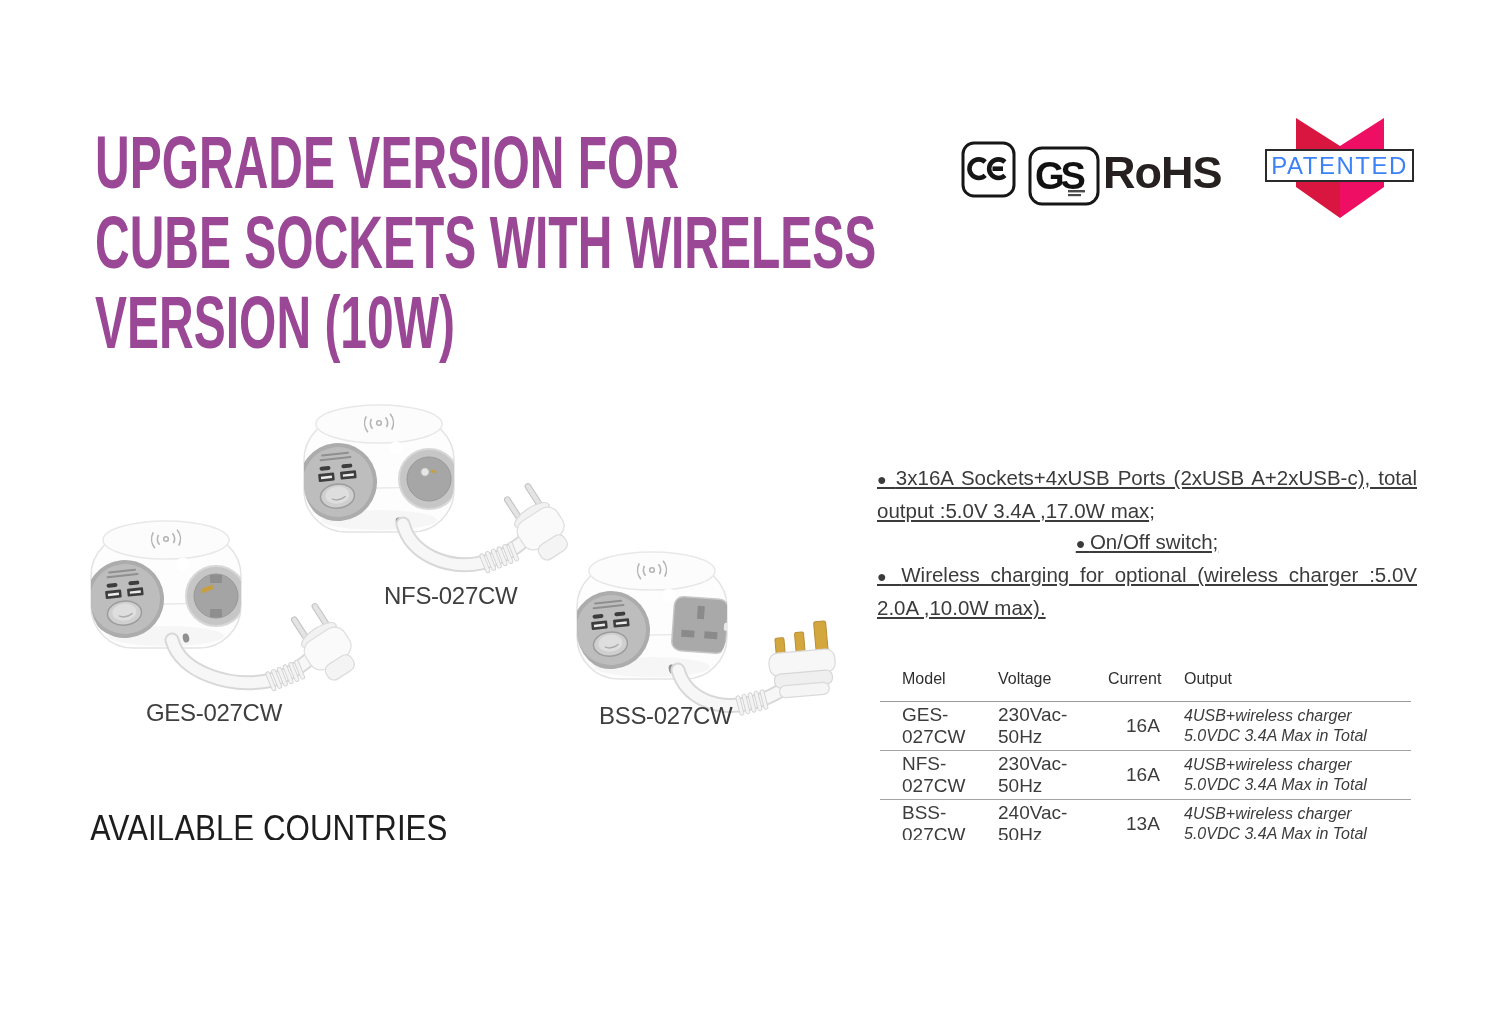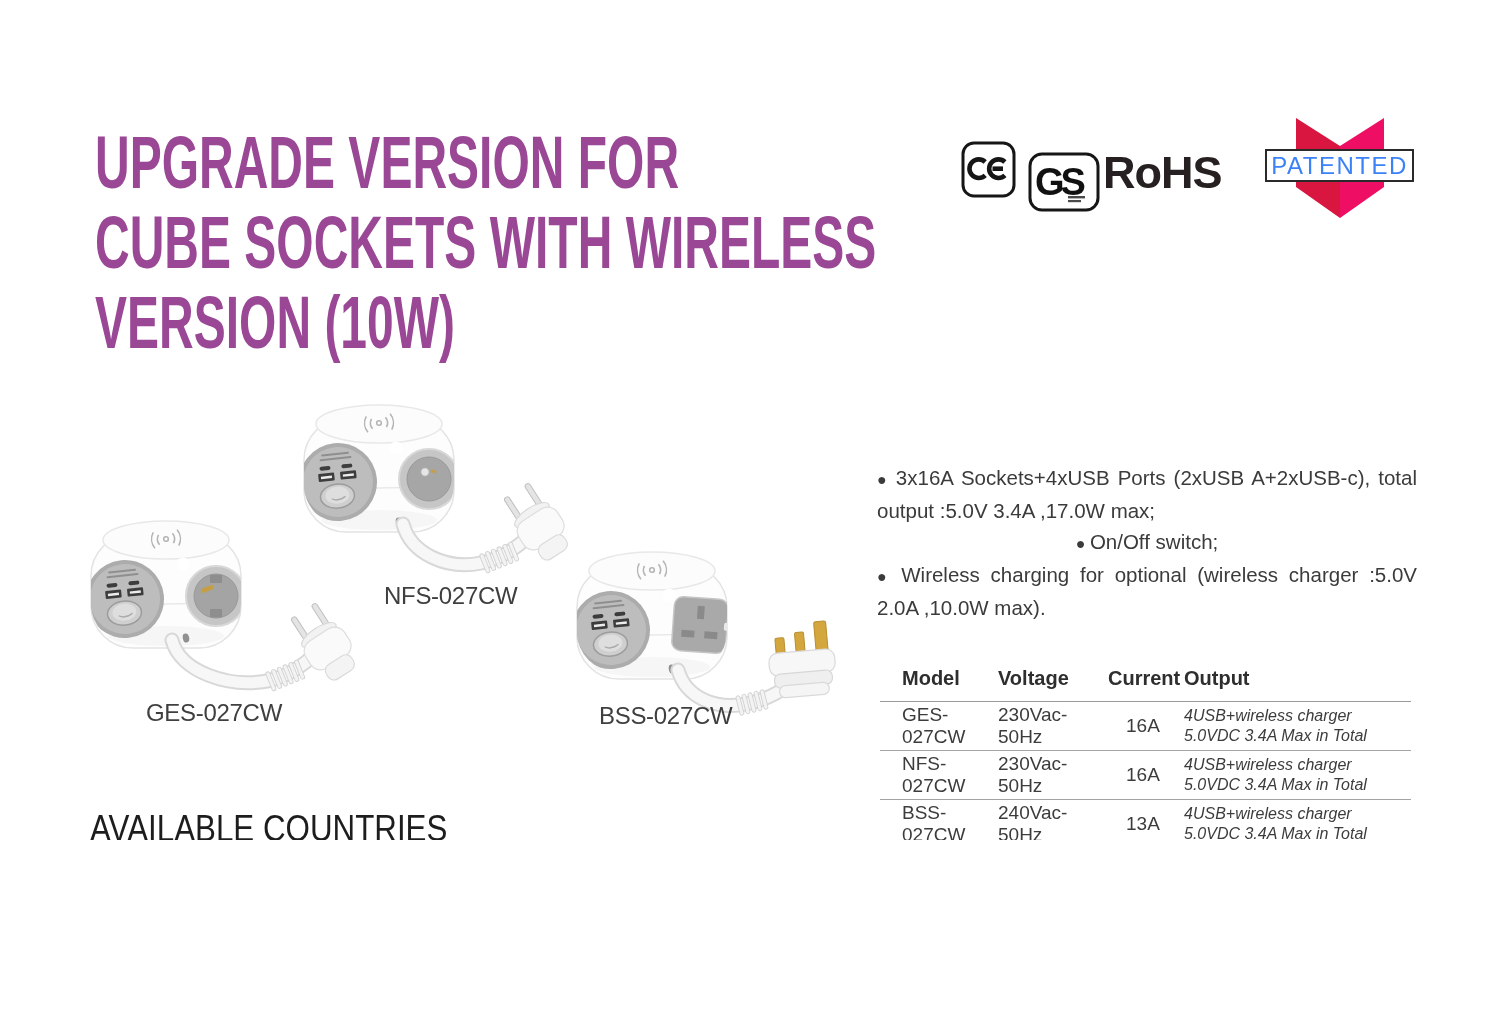--- a/index.html
+++ b/index.html
@@ -6,45 +6,45 @@
   .page{position:relative;width:1500px;height:840px;background:#ffffff;overflow:hidden;
         font-family:"Liberation Sans",sans-serif;}
 
   
   .title{position:absolute;left:95px;top:122px;}
   .title-line{font-weight:700;font-size:75px;line-height:80px;height:80px;color:#9A4796;
               white-space:nowrap;transform:scaleX(0.64);transform-origin:0 50%;letter-spacing:0;}
 
   
   .cert-ce{position:absolute;left:961px;top:141px;}
-  .cert-gs{position:absolute;left:1028px;top:152px;}
+  .cert-gs{position:absolute;left:1028px;top:146px;}
   .cert-rohs{position:absolute;left:1103px;top:147px;font-size:45px;font-weight:700;color:#262120;letter-spacing:-1px;}
   .patented{position:absolute;left:1265px;top:112px;width:150px;height:112px;}
   .patented svg{position:absolute;left:0;top:0;}
   .patented-box{position:absolute;left:0;top:37px;width:145px;height:29px;border:2.5px solid #2A2A2A;background:#fff;
                 display:flex;align-items:center;justify-content:center;font-size:24px;letter-spacing:1.5px;color:#3b82f6;}
 
   
   .product-label{position:absolute;font-size:24px;color:#3F3F3F;letter-spacing:-0.3px;}
   .lbl-ges{left:146px;top:699px;}
   .lbl-nfs{left:384px;top:582px;}
   .lbl-bss{left:599px;top:702px;}
 
   
-  .features{position:absolute;left:877px;top:462px;width:540px;font-size:20.5px;line-height:31px;color:#3B3B3B;}
+  .features{position:absolute;left:877px;top:462px;width:540px;font-size:20.5px;line-height:31px;color:#3B3B3B;text-decoration:underline;}
   .features p{margin:0;text-align:justify;}
   .features p.short{text-align:center;}
   .features p::before{content:"\25CF\00a0";font-size:0.78em;}
 
   
   .spec-table{position:absolute;left:880px;top:656px;width:531px;}
   .t-row{display:grid;grid-template-columns:96px 110px 76px 1fr;align-items:center;
          padding-left:22px;border-bottom:1px solid #A3A3A3;}
   .t-head{height:45px;border-bottom:1px solid #9A9A9A;}
-  .t-head > div{font-size:20px;font-weight:700;color:#2E2E2E;}
+  .t-head > div{font-size:16px;font-weight:400;color:#2E2E2E;}
   .t-body{height:48px;}
   .t-body > div{font-size:19px;color:#3C3C3C;}
   .t-row:last-child{border-bottom:1px solid #8C8C8C;}
   .cell-current{padding-left:18px;}
   .cell-output div{font-size:16px;line-height:20.5px;color:#3C3C3C;font-style:italic;}
   .footer-bar{position:absolute;left:880px;top:874px;width:531px;height:54px;background:#DEDEDE;}
 
   
   .countries-heading{position:absolute;left:90px;top:808px;font-size:36px;font-weight:400;color:#1D1D1D;
                      white-space:nowrap;transform:scaleX(0.87);transform-origin:0 50%;}

